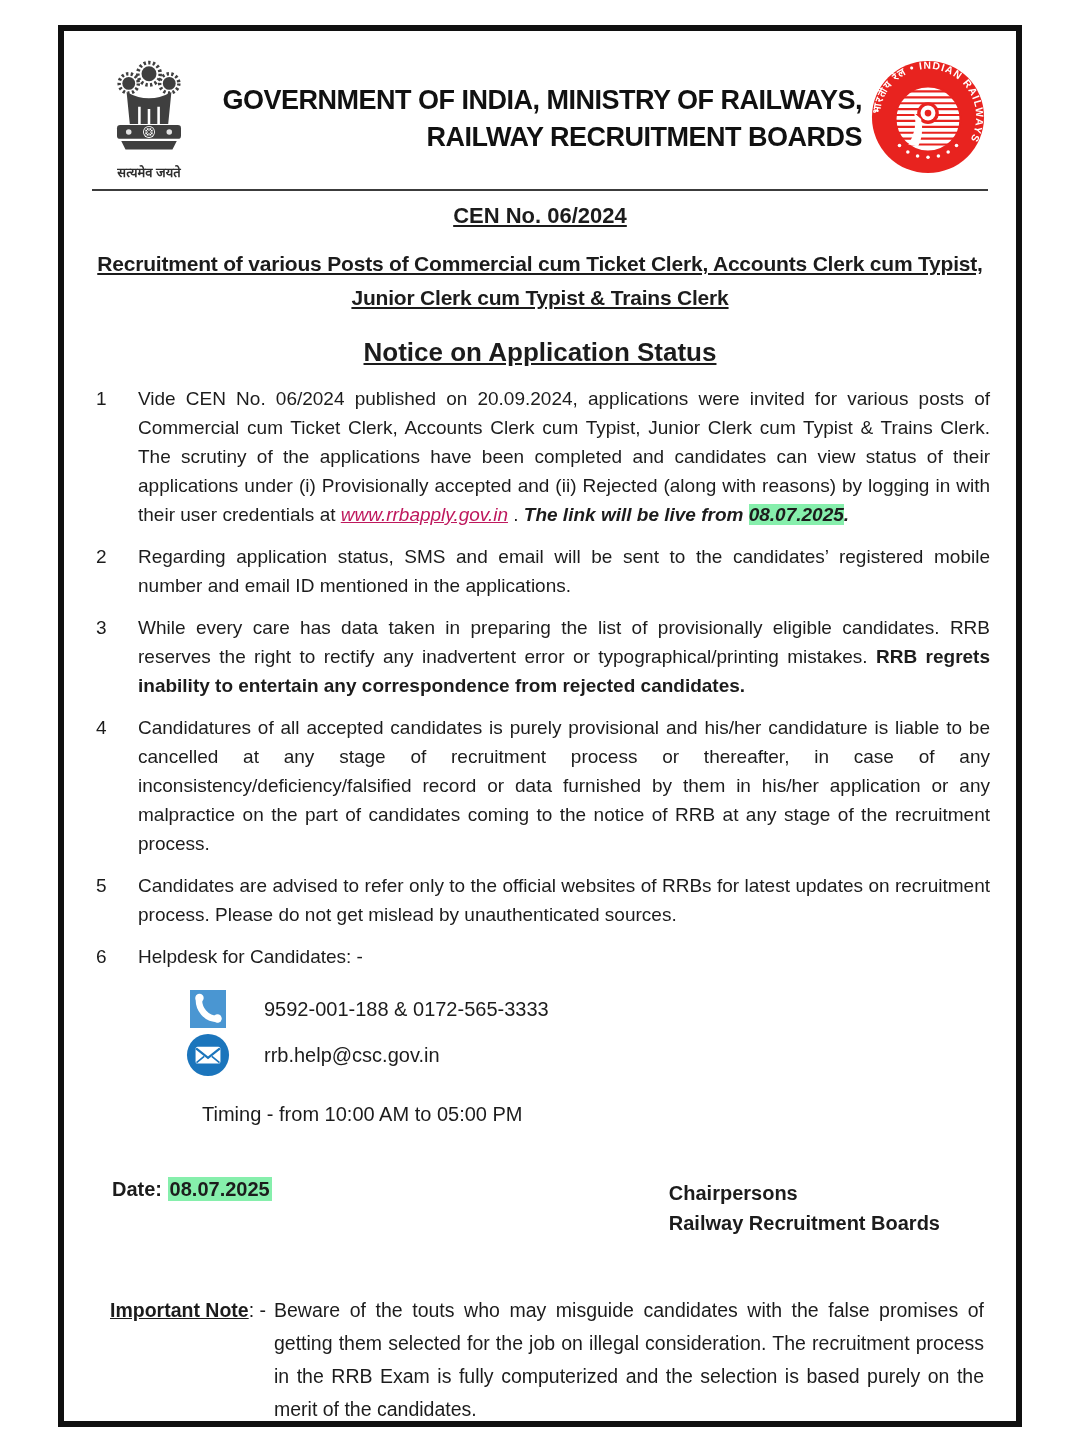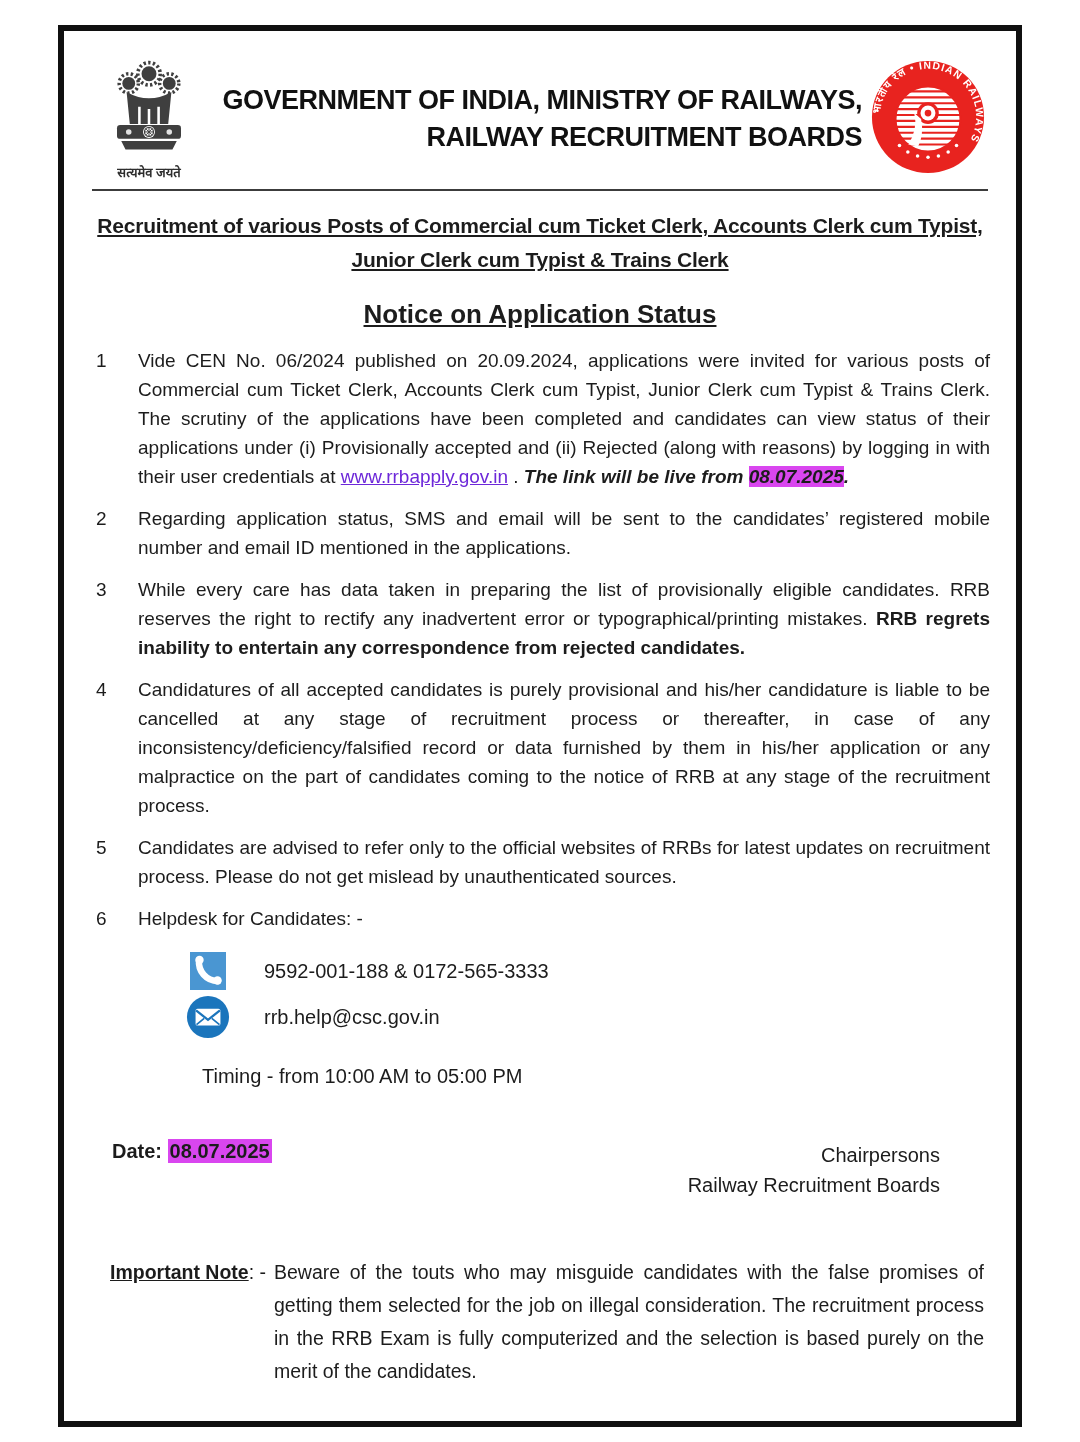--- a/index.html
+++ b/index.html
@@ -71,39 +71,39 @@
   .notice-title span{text-decoration:underline;}
   
   .items{margin-top:16px;}
   .item{
     display:flex;
     font-size:19px;line-height:29px;
     margin-top:13px;
   }
   .item .num{width:42px;flex:none;padding-left:6px;}
   .item .body{flex:1;text-align:justify;}
-  .link{color:#6d28d9;text-decoration:underline;cursor:pointer;}
+  .link{color:#be185d;text-decoration:underline;cursor:pointer;font-style:italic;}
   .bi{font-weight:bold;font-style:italic;}
-  .hl{background:#d946ef;}
+  .hl{background:#86efac;}
   .bold{font-weight:bold;}
   
   .contact-row{display:flex;align-items:center;margin-left:96px;}
   .contact-row.phone{margin-top:16px;}
   .contact-row.email{margin-top:2px;align-items:center;}
   .icon-box{width:44px;height:44px;flex:none;display:flex;align-items:center;justify-content:center;}
   .contact-text{margin-left:34px;font-size:20px;}
   .timing-row{margin-left:112px;margin-top:26px;font-size:20px;}
   
   .footer-row{
     display:flex;justify-content:space-between;align-items:flex-start;
     margin-top:52px;padding:0 22px 0 22px;
   }
   .date-line{font-size:20px;font-weight:bold;}
   .date-line .hl{padding:1px 2px;}
-  .sign-block{text-align:right;font-size:20px;font-weight:normal;line-height:30px;margin-right:28px;}
+  .sign-block{text-align:left;font-size:20px;font-weight:bold;line-height:30px;margin-right:28px;}
   
   .inote{
     display:flex;
     margin-top:56px;padding:0 6px 0 20px;
     font-size:19.5px;line-height:33px;
   }
   .inote-label-cell{white-space:nowrap;flex:none;}
   .inote-label{font-weight:bold;text-decoration:underline;}
   .inote-text{flex:1;text-align:justify;margin-left:8px;}
 </style>
@@ -182,20 +182,23 @@
               <circle cx="70.6" cy="99.6" r="1.8"></circle>
               <circle cx="80.5" cy="95.5" r="1.8"></circle>
               <circle cx="89" cy="89" r="1.8"></circle>
             </g>
           </svg>
         </div>
       </div>
 
       <div class="hdr-divider"></div>
 
+      <div class="cen-heading">
+        <span>CEN No. 06/2024</span>
+      </div>
 
       <div class="subject-heading">
         <span>Recruitment of various Posts of Commercial cum Ticket Clerk, Accounts Clerk cum Typist,</span><br>
         <span>Junior Clerk cum Typist &amp; Trains Clerk</span>
       </div>
 
       <div class="notice-title">
         <span>Notice on Application Status</span>
       </div>
 

